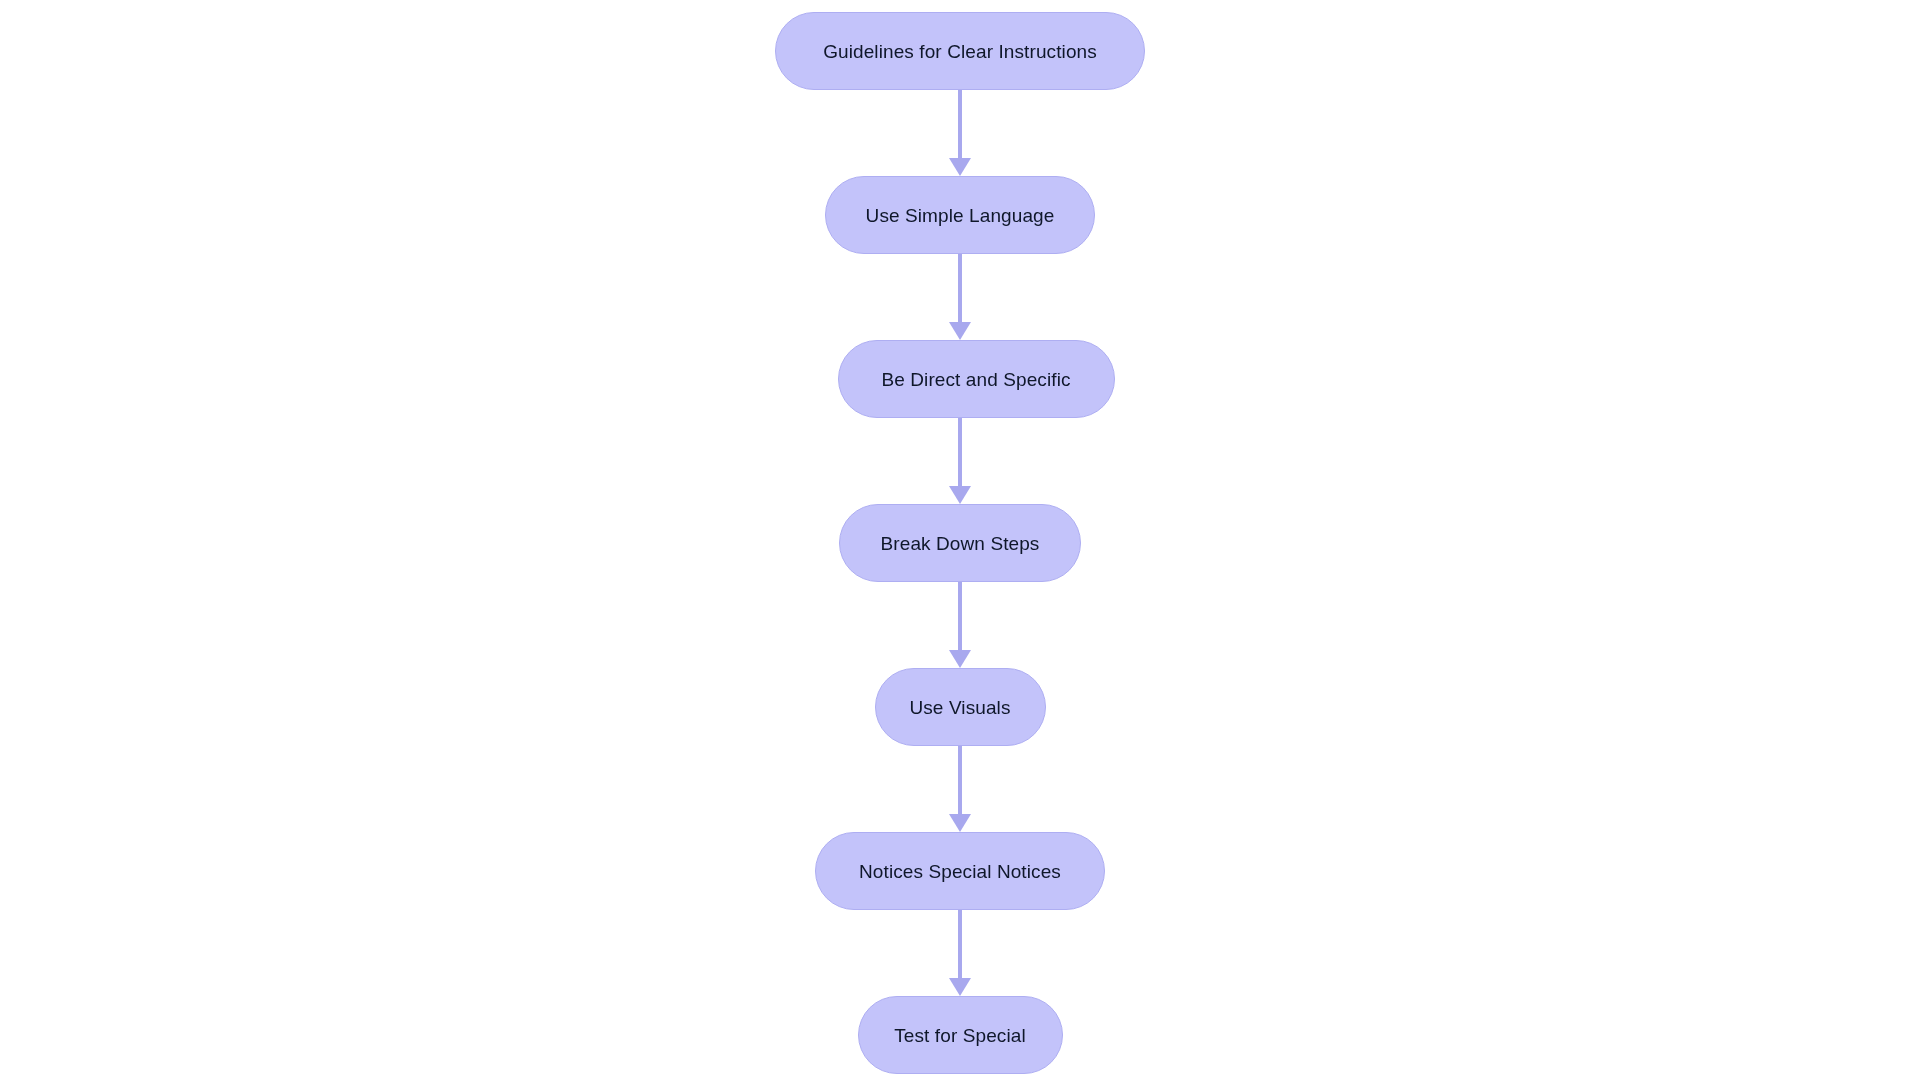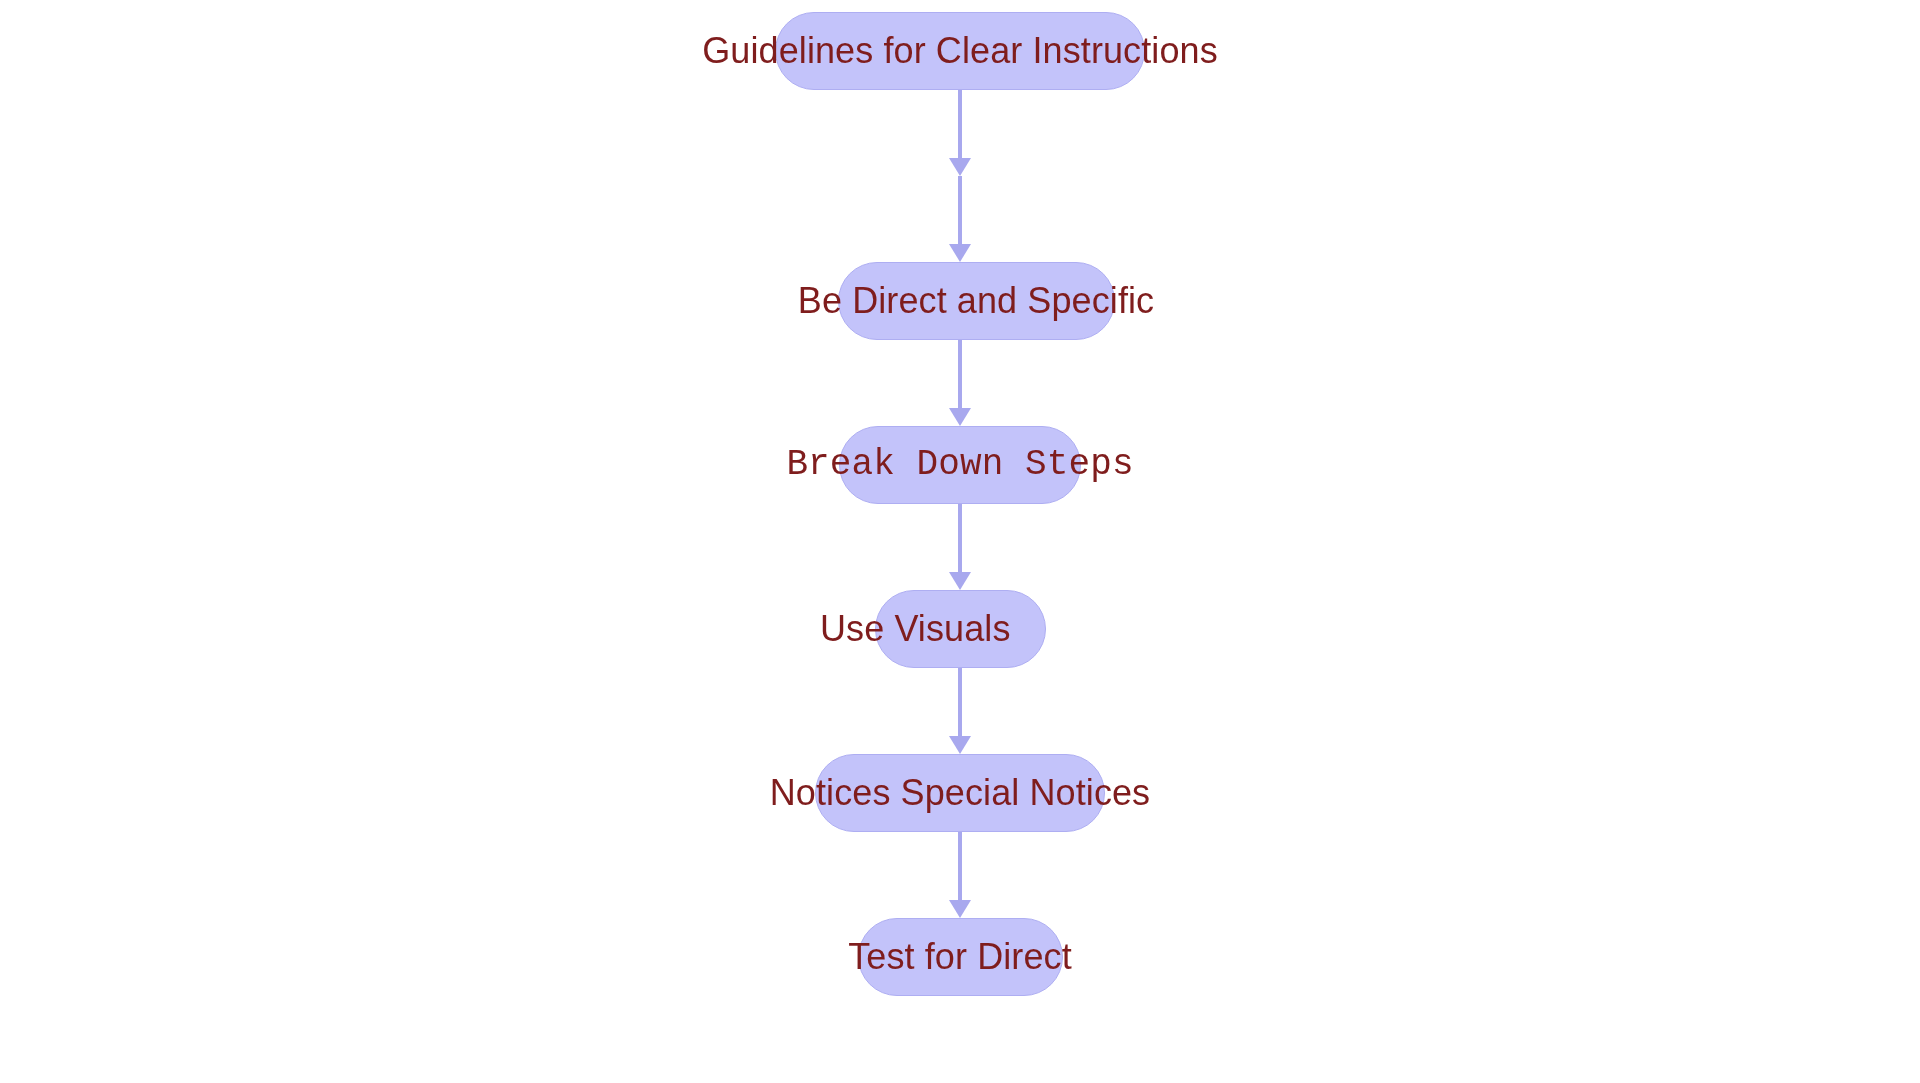--- a/index.html
+++ b/index.html
@@ -35,22 +35,22 @@
 
   .node {
     box-sizing: border-box;
     height: 78px;
     border-radius: 39px;
     background: #c3c3fa;
     border: 1px solid #aeaef2;
     display: flex;
     align-items: center;
     justify-content: center;
-    color: #7f1d1d;
-    font-size: 36px;
+    color: #0f172a;
+    font-size: 19px;
     font-family: "Liberation Sans", sans-serif;
     font-weight: 400;
     letter-spacing: 0.1px;
     white-space: nowrap;
     padding: 16px 34px;
   }
 
   .node-label {
     line-height: 1;
   }
@@ -95,36 +95,39 @@
 
     <div class="node" style="width:370px;">
       <span class="node-label">Guidelines for Clear Instructions</span>
     </div>
 
     <div class="connector">
       <div class="stem"></div>
       <div class="head"></div>
     </div>
 
+    <div class="node" style="width:270px;">
+      <span class="node-label">Use Simple Language</span>
+    </div>
 
     <div class="connector">
       <div class="stem"></div>
       <div class="head"></div>
     </div>
 
     <div class="node" style="width:277px;margin-left:32px;">
       <span class="node-label">Be Direct and Specific</span>
     </div>
 
     <div class="connector">
       <div class="stem"></div>
       <div class="head"></div>
     </div>
 
-    <div class="node" style="width:242px;font-family:Liberation Mono, monospace;">
+    <div class="node" style="width:242px;">
       <span class="node-label">Break Down Steps</span>
     </div>
 
     <div class="connector">
       <div class="stem"></div>
       <div class="head"></div>
     </div>
 
     <div class="node" style="width:171px;justify-content:flex-end;">
       <span class="node-label">Use Visuals</span>
@@ -138,17 +141,17 @@
     <div class="node" style="width:290px;">
       <span class="node-label">Notices Special Notices</span>
     </div>
 
     <div class="connector">
       <div class="stem"></div>
       <div class="head"></div>
     </div>
 
     <div class="node" style="width:205px;">
-      <span class="node-label">Test for Direct</span>
+      <span class="node-label">Test for Special</span>
     </div>
 
   </div>
 </div>
 
 </body></html>

